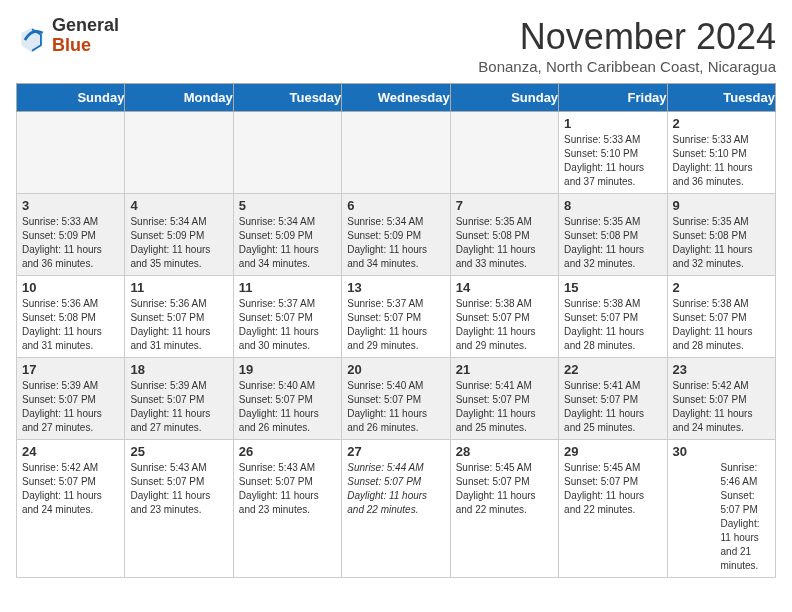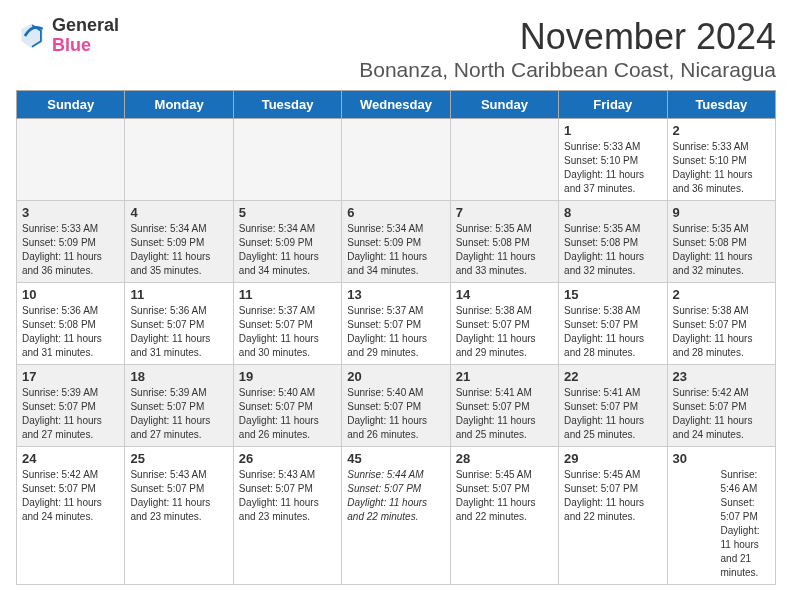--- a/index.html
+++ b/index.html
@@ -11,59 +11,59 @@
       padding: 16px;
     }
     .header-section {
       display: flex;
       align-items: flex-start;
       justify-content: space-between;
       margin-bottom: 8px;
     }
     .logo {
       display: flex;
-      align-items: center;
+      align-items: flex-end;
       gap: 4px;
     }
     .logo-text {
       font-size: 18px;
       font-weight: bold;
       line-height: 1.1;
     }
     .logo-general { color: #333; }
-    .logo-blue { color: #ec4899; }
+    .logo-blue { color: #c2410c; }
     .logo-icon {
       width: 32px;
       height: 32px;
     }
     .title-section {
       text-align: right;
       margin-left: 39px;
     }
     .month-title {
       font-size: 36px;
       font-weight: normal;
       color: #333;
     }
     .subtitle {
-      font-size: 21px;
+      font-size: 15px;
       color: #555;
     }
     table {
       width: 100%;
       border-collapse: collapse;
       table-layout: fixed;
     }
     th {
       background: #1a6fbb;
       color: #fff;
-      padding: 6px 12px;
+      padding: 6px 0;
       font-size: 13px;
       font-weight: bold;
-      text-align: center;
+      text-align: right;
       border: 1px solid #aaa;
     }
     td {
       vertical-align: top;
       padding: 4px 5px;
       font-size: 10.5px;
       color: #333;
       border: 1px solid #ccc;
       min-height: 80px;
       height: 82px;
@@ -311,21 +311,21 @@
 and 23 minutes.</div>
         </td>
         <td class="">
           <span class="day-num">26</span>
           <div class="day-detail" style="white-space: pre-line;">Sunrise: 5:43 AM
 Sunset: 5:07 PM
 Daylight: 11 hours
 and 23 minutes.</div>
         </td>
         <td class="">
-          <span class="day-num">45</span>
+          <span class="day-num">27</span>
           <div class="day-detail" style="white-space: pre-line; font-style: italic;">Sunrise: 5:44 AM
 Sunset: 5:07 PM
 Daylight: 11 hours
 and 22 minutes.</div>
         </td>
         <td class="">
           <span class="day-num">28</span>
           <div class="day-detail" style="white-space: pre-line;">Sunrise: 5:45 AM
 Sunset: 5:07 PM
 Daylight: 11 hours

